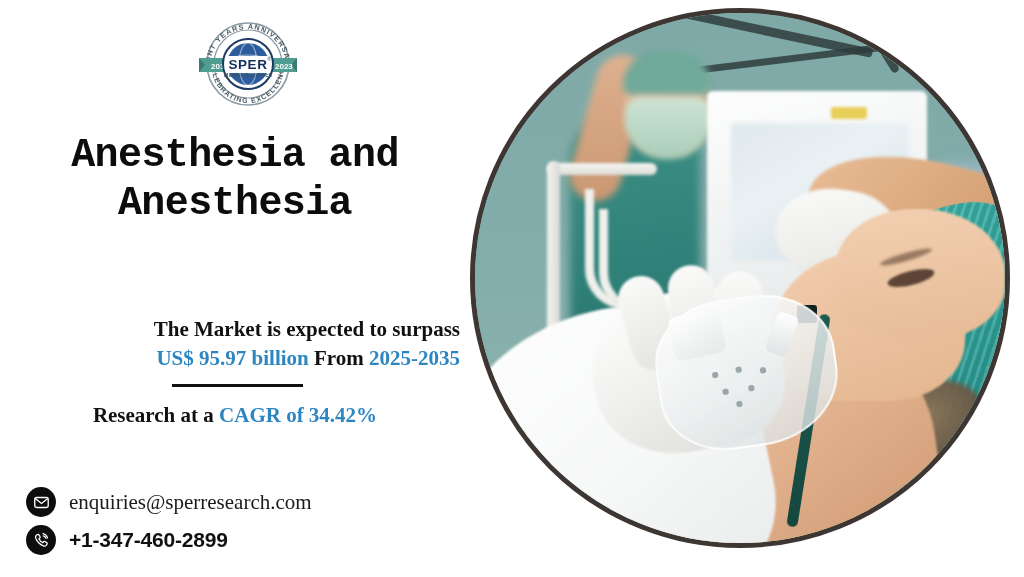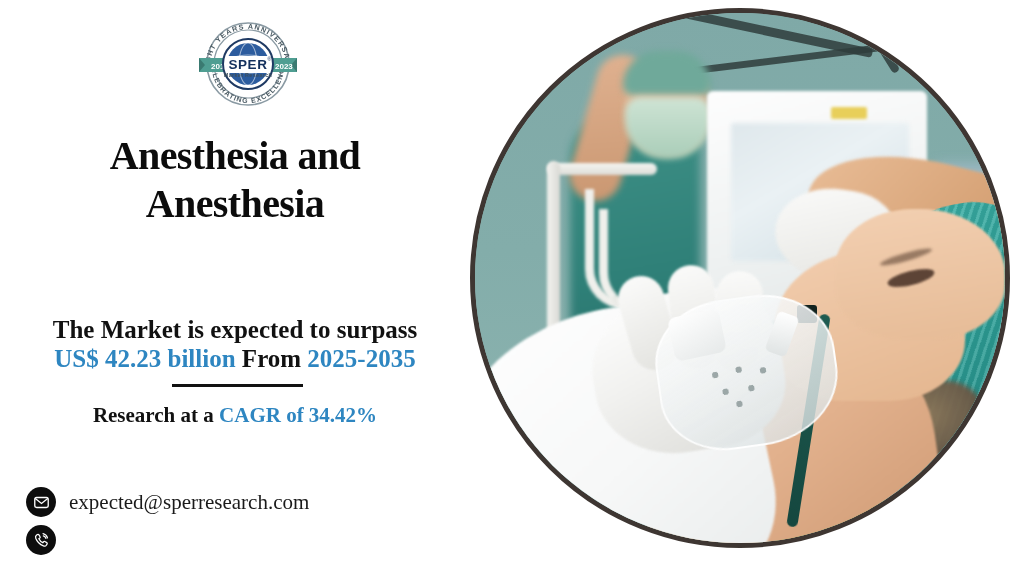--- a/index.html
+++ b/index.html
@@ -19,39 +19,40 @@
   
   .logo-wrap{
     position:absolute; left:196px; top:12px; width:104px; height:102px;
   }
   .logo-svg{ display:block; width:104px; height:102px; }
 
   
   .title{
     position:absolute; left:10px; top:132px; width:450px;
     text-align:center;
-    font-family:Liberation Serif, serif;
+    font-family:Liberation Mono, monospace;
     font-weight:bold;
     font-size:40px;
     line-height:48px;
     letter-spacing:-0.6px;
     color:#0c0c0c;
   }
 
   
   .stat-block{
     position:absolute; left:10px; top:315px; width:450px; text-align:center;
   }
   .stat-line{
     font-family:"Liberation Serif", serif;
     font-weight:bold;
-    font-size:25px;
+    font-size:21px;
     line-height:29px;
     color:#111111;
     white-space:nowrap;
+    text-align:right;
   }
   .accent{ color:#2e86c1; }
 
   .divider{
     position:absolute; left:172px; top:384px;
     width:131px; height:3px; background:#111111;
   }
 
   .cagr-line{
     position:absolute; left:10px; top:401px; width:450px; text-align:center;
@@ -336,51 +337,52 @@
   <div class="title">
     <span>Anesthesia and</span><br>
     <span>Anesthesia</span><br>
   </div>
 
   <div class="stat-block">
     <div class="stat-line">
       <span>The Market is expected to surpass</span>
     </div>
     <div class="stat-line">
-      <span class="accent">US$ 42.23 billion</span>
+      <span class="accent">US$ 95.97 billion</span>
       <span>From</span>
       <span class="accent">2025-2035</span>
     </div>
   </div>
 
   <div class="divider"></div>
 
   <div class="cagr-line">
     <span>Research at a</span>
     <span class="accent">CAGR of 34.42%</span>
   </div>
 
   <div class="contact contact-email">
     <span class="ic-circle">
       <svg width="17" height="17" viewBox="0 0 24 24" fill="none" stroke="#ffffff" stroke-width="1.9">
         <rect x="2.5" y="5" width="19" height="14" rx="2.6"></rect>
         <path d="M3.2 6.4 L12 13.4 L20.8 6.4"></path>
       </svg>
     </span>
-    <span class="contact-text-email">expected@sperresearch.com</span>
+    <span class="contact-text-email">enquiries@sperresearch.com</span>
   </div>
 
   <div class="contact contact-phone">
     <span class="ic-circle">
       <svg width="17" height="17" viewBox="0 0 24 24" fill="none" stroke="#ffffff" stroke-width="1.8" stroke-linecap="round">
         <path d="M6.2 3.6 a1.6 1.6 0 0 1 2.2.5 l1.5 2.4 a1.5 1.5 0 0 1-.3 2 l-1.3 1 a11.5 11.5 0 0 0 5.6 5.6 l1-1.3 a1.5 1.5 0 0 1 2-.3 l2.4 1.5 a1.6 1.6 0 0 1 .5 2.2 l-1 1.5 c-.8 1.2-2.4 1.5-4.1.9 A18.5 18.5 0 0 1 3.9 8.8 C3.3 7 3.6 5.5 4.8 4.6 Z"></path>
         <path d="M14.6 5.4 a5 5 0 0 1 3.6 3.6"></path>
         <path d="M14.2 2.2 a8.4 8.4 0 0 1 6.2 6.2"></path>
       </svg>
     </span>
+    <span class="contact-text-phone">+1-347-460-2899</span>
   </div>
 </div>
 
 <div class="photo-circle">
   <div class="photo-inner">
     <div class="wall"></div>
 
     <div class="rail rail-a"></div>
     <div class="rail rail-b"></div>
     <div class="rail rail-c"></div>

